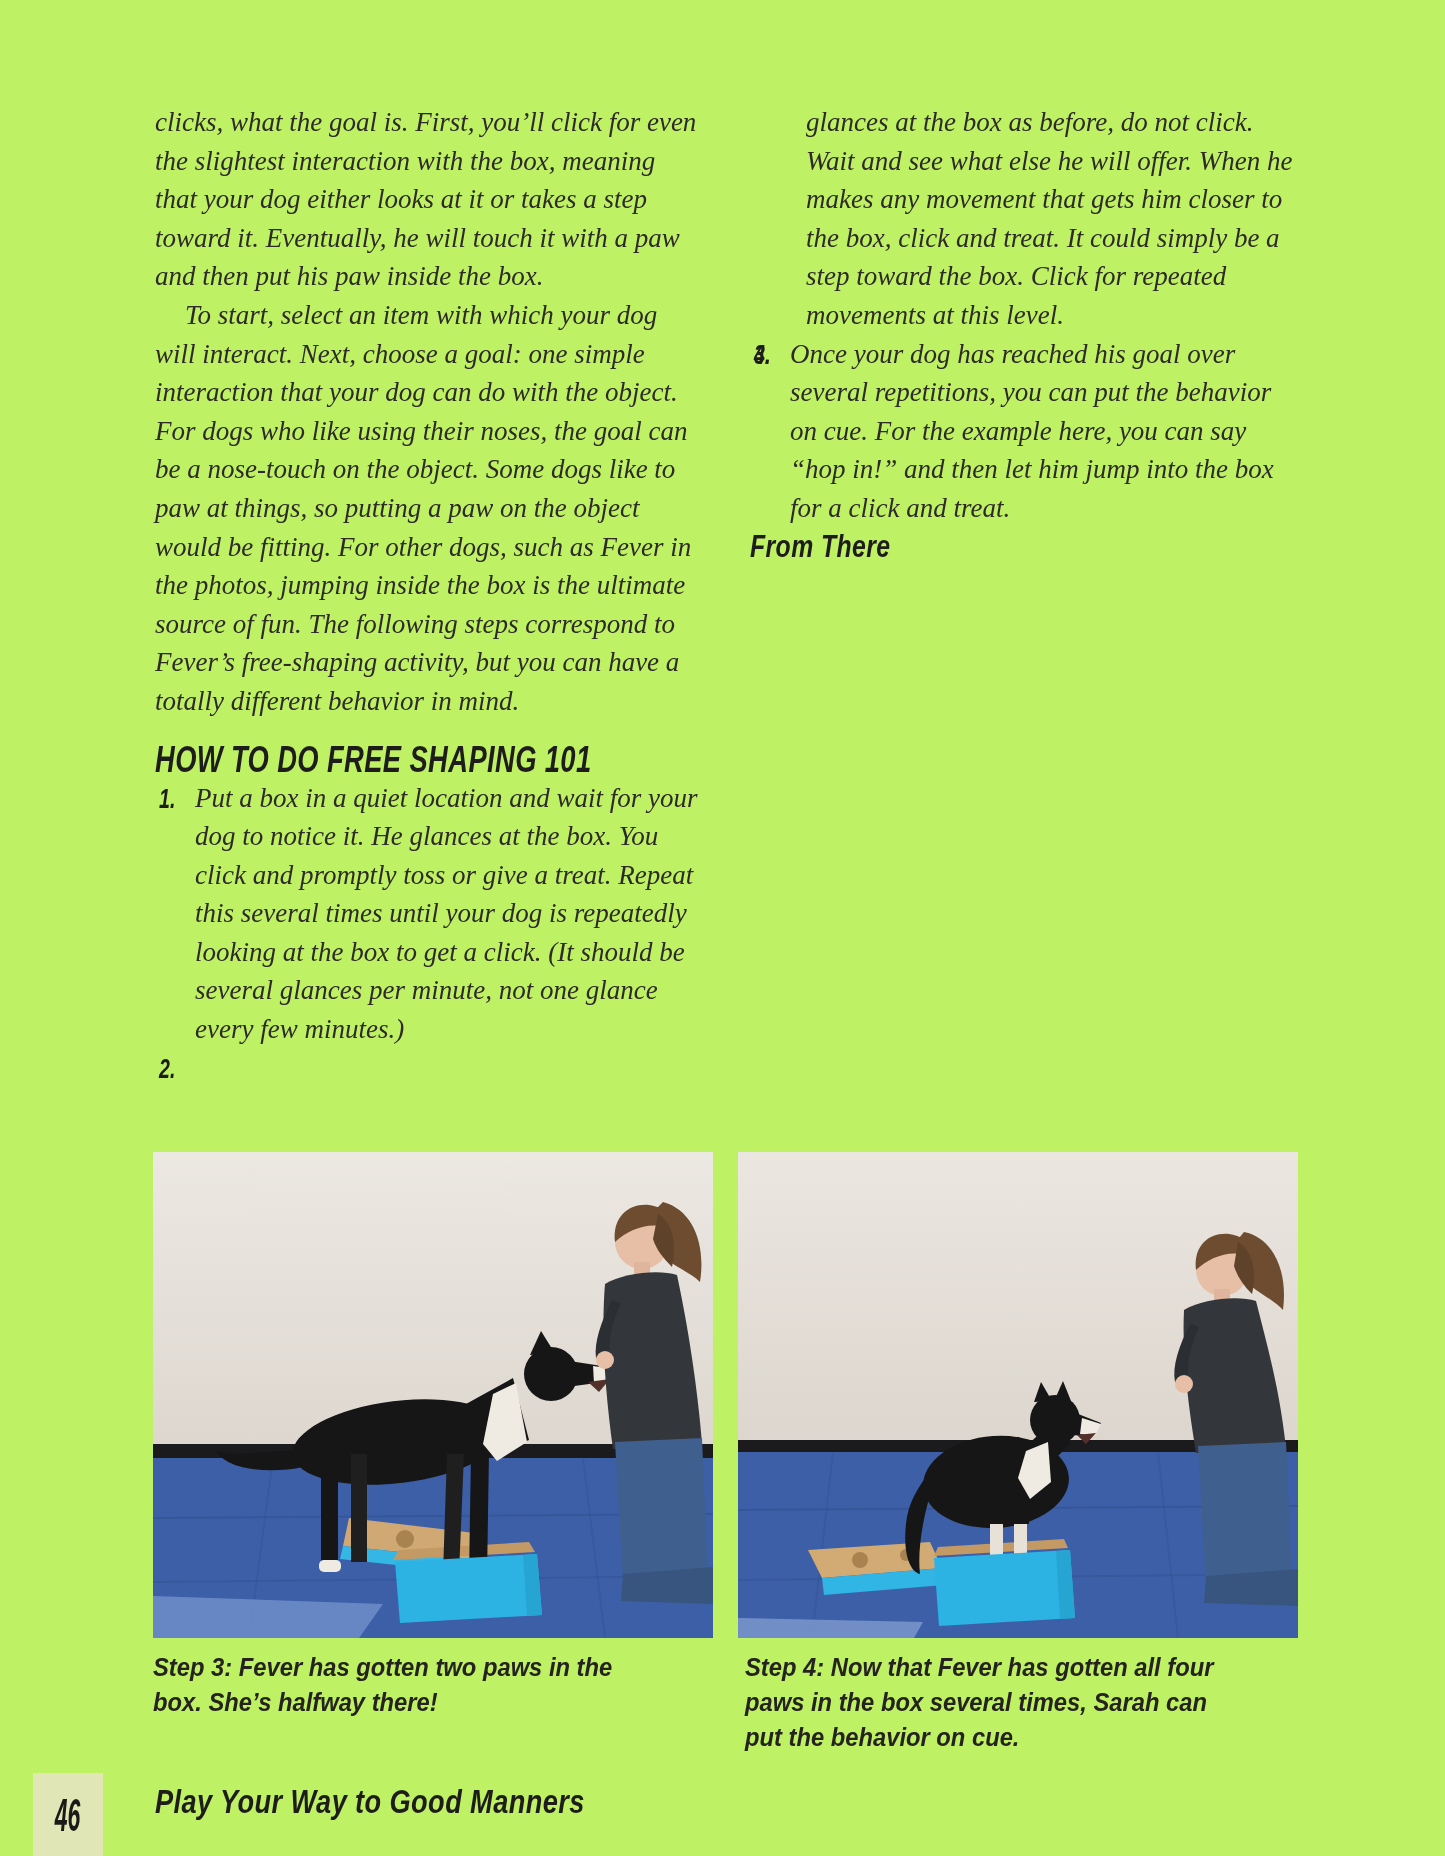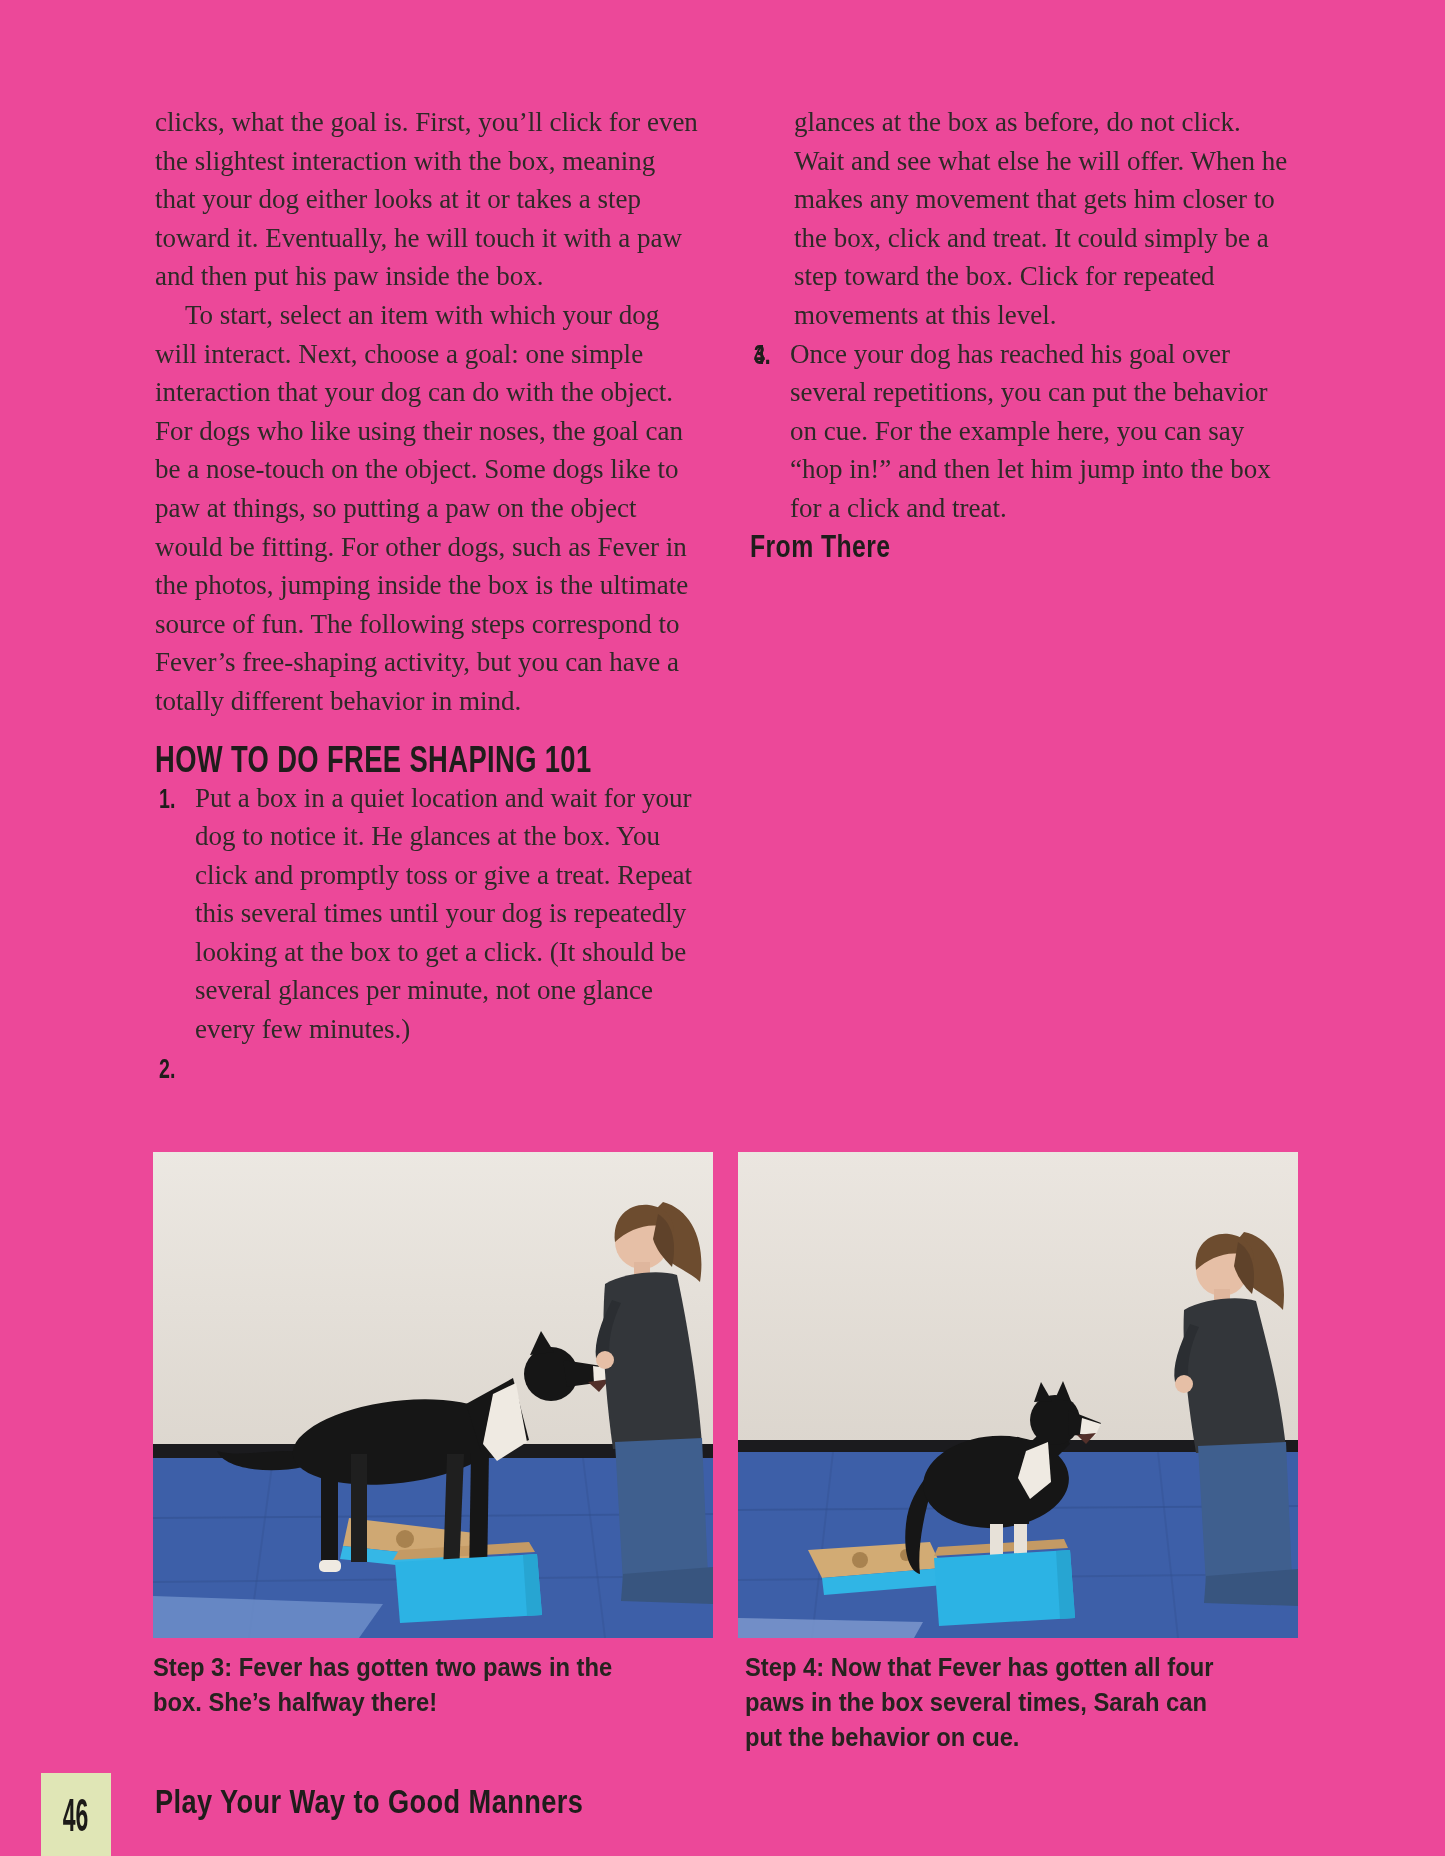--- a/index.html
+++ b/index.html
@@ -1,18 +1,18 @@
 <!DOCTYPE html>
 <html><head>
 <meta charset="utf-8">
 <style>
   html,body{margin:0;padding:0;background:#ffffff;}
   .page{
-    position:relative;width:1445px;height:1856px;background:#ec4899;overflow:hidden;
-    font-family:"Liberation Serif", serif;color:#2e2a27;
+    position:relative;width:1445px;height:1856px;background:#bef264;overflow:hidden;
+    font-family:"Liberation Serif", serif;color:#2e2a27;font-style:italic;
   }
   .col{
     position:absolute;top:103px;width:545px;
     font-size:27px;line-height:38.6px;text-align:left;
   }
   .col-left{left:155px;}
   .col-right{left:750px;}
   .para{margin:0;}
   .indent{text-indent:30px;}
   .cond{
@@ -22,42 +22,42 @@
   }
   .section-heading{margin:20px 0 0 0;font-size:36px;line-height:38px;}
   .sub-heading{margin:0;font-size:31px;line-height:38.6px;}
   .sub-heading .cond{transform:scaleX(0.8);}
   .li{position:relative;padding-left:40px;margin:0;}
   .li .num{
     position:absolute;left:4px;top:1px;
     font-family:"Liberation Sans", sans-serif;font-weight:700;font-size:28px;
     transform:scaleX(0.7);transform-origin:left top;color:#1f1d1b;
   }
-  .cont-block{margin-left:44px;}
+  .cont-block{margin-left:56px;}
   .p-tip{text-indent:26px;}
   .tip-label{
     font-family:"Liberation Sans", sans-serif;font-weight:700;font-size:26px;
     display:inline-block;transform:scaleX(0.72);transform-origin:left bottom;
     color:#1f1d1b;
   }
   .figure{position:absolute;top:1152px;width:560px;height:486px;}
   .figure-1{left:153px;}
   .figure-2{left:738px;}
   .figure svg{display:block;width:560px;height:486px;}
   .caption{
     position:absolute;top:1650px;width:525px;
     font-family:"Liberation Sans", sans-serif;font-weight:700;
     font-size:25px;line-height:35px;color:#26231f;
     transform:scaleX(0.95);transform-origin:left top;
   }
   .caption-1{left:153px;}
   .caption-2{left:745px;}
   .pagenum-box{
     position:absolute;left:33px;top:1773px;width:70px;height:83px;
-    background:#e0e6b6;display:flex;align-items:center;justify-content:center;margin-left:8px;
+    background:#e0e6b6;display:flex;align-items:center;justify-content:center;
   }
   .pagenum{
     font-family:"Liberation Sans", sans-serif;font-weight:700;font-size:46px;
     color:#1c1a18;transform:scaleX(0.5);transform-origin:center center;display:inline-block;
   }
   .footer-title{
     position:absolute;left:155px;top:1784px;
     font-size:34px;line-height:34px;
   }
 </style>

